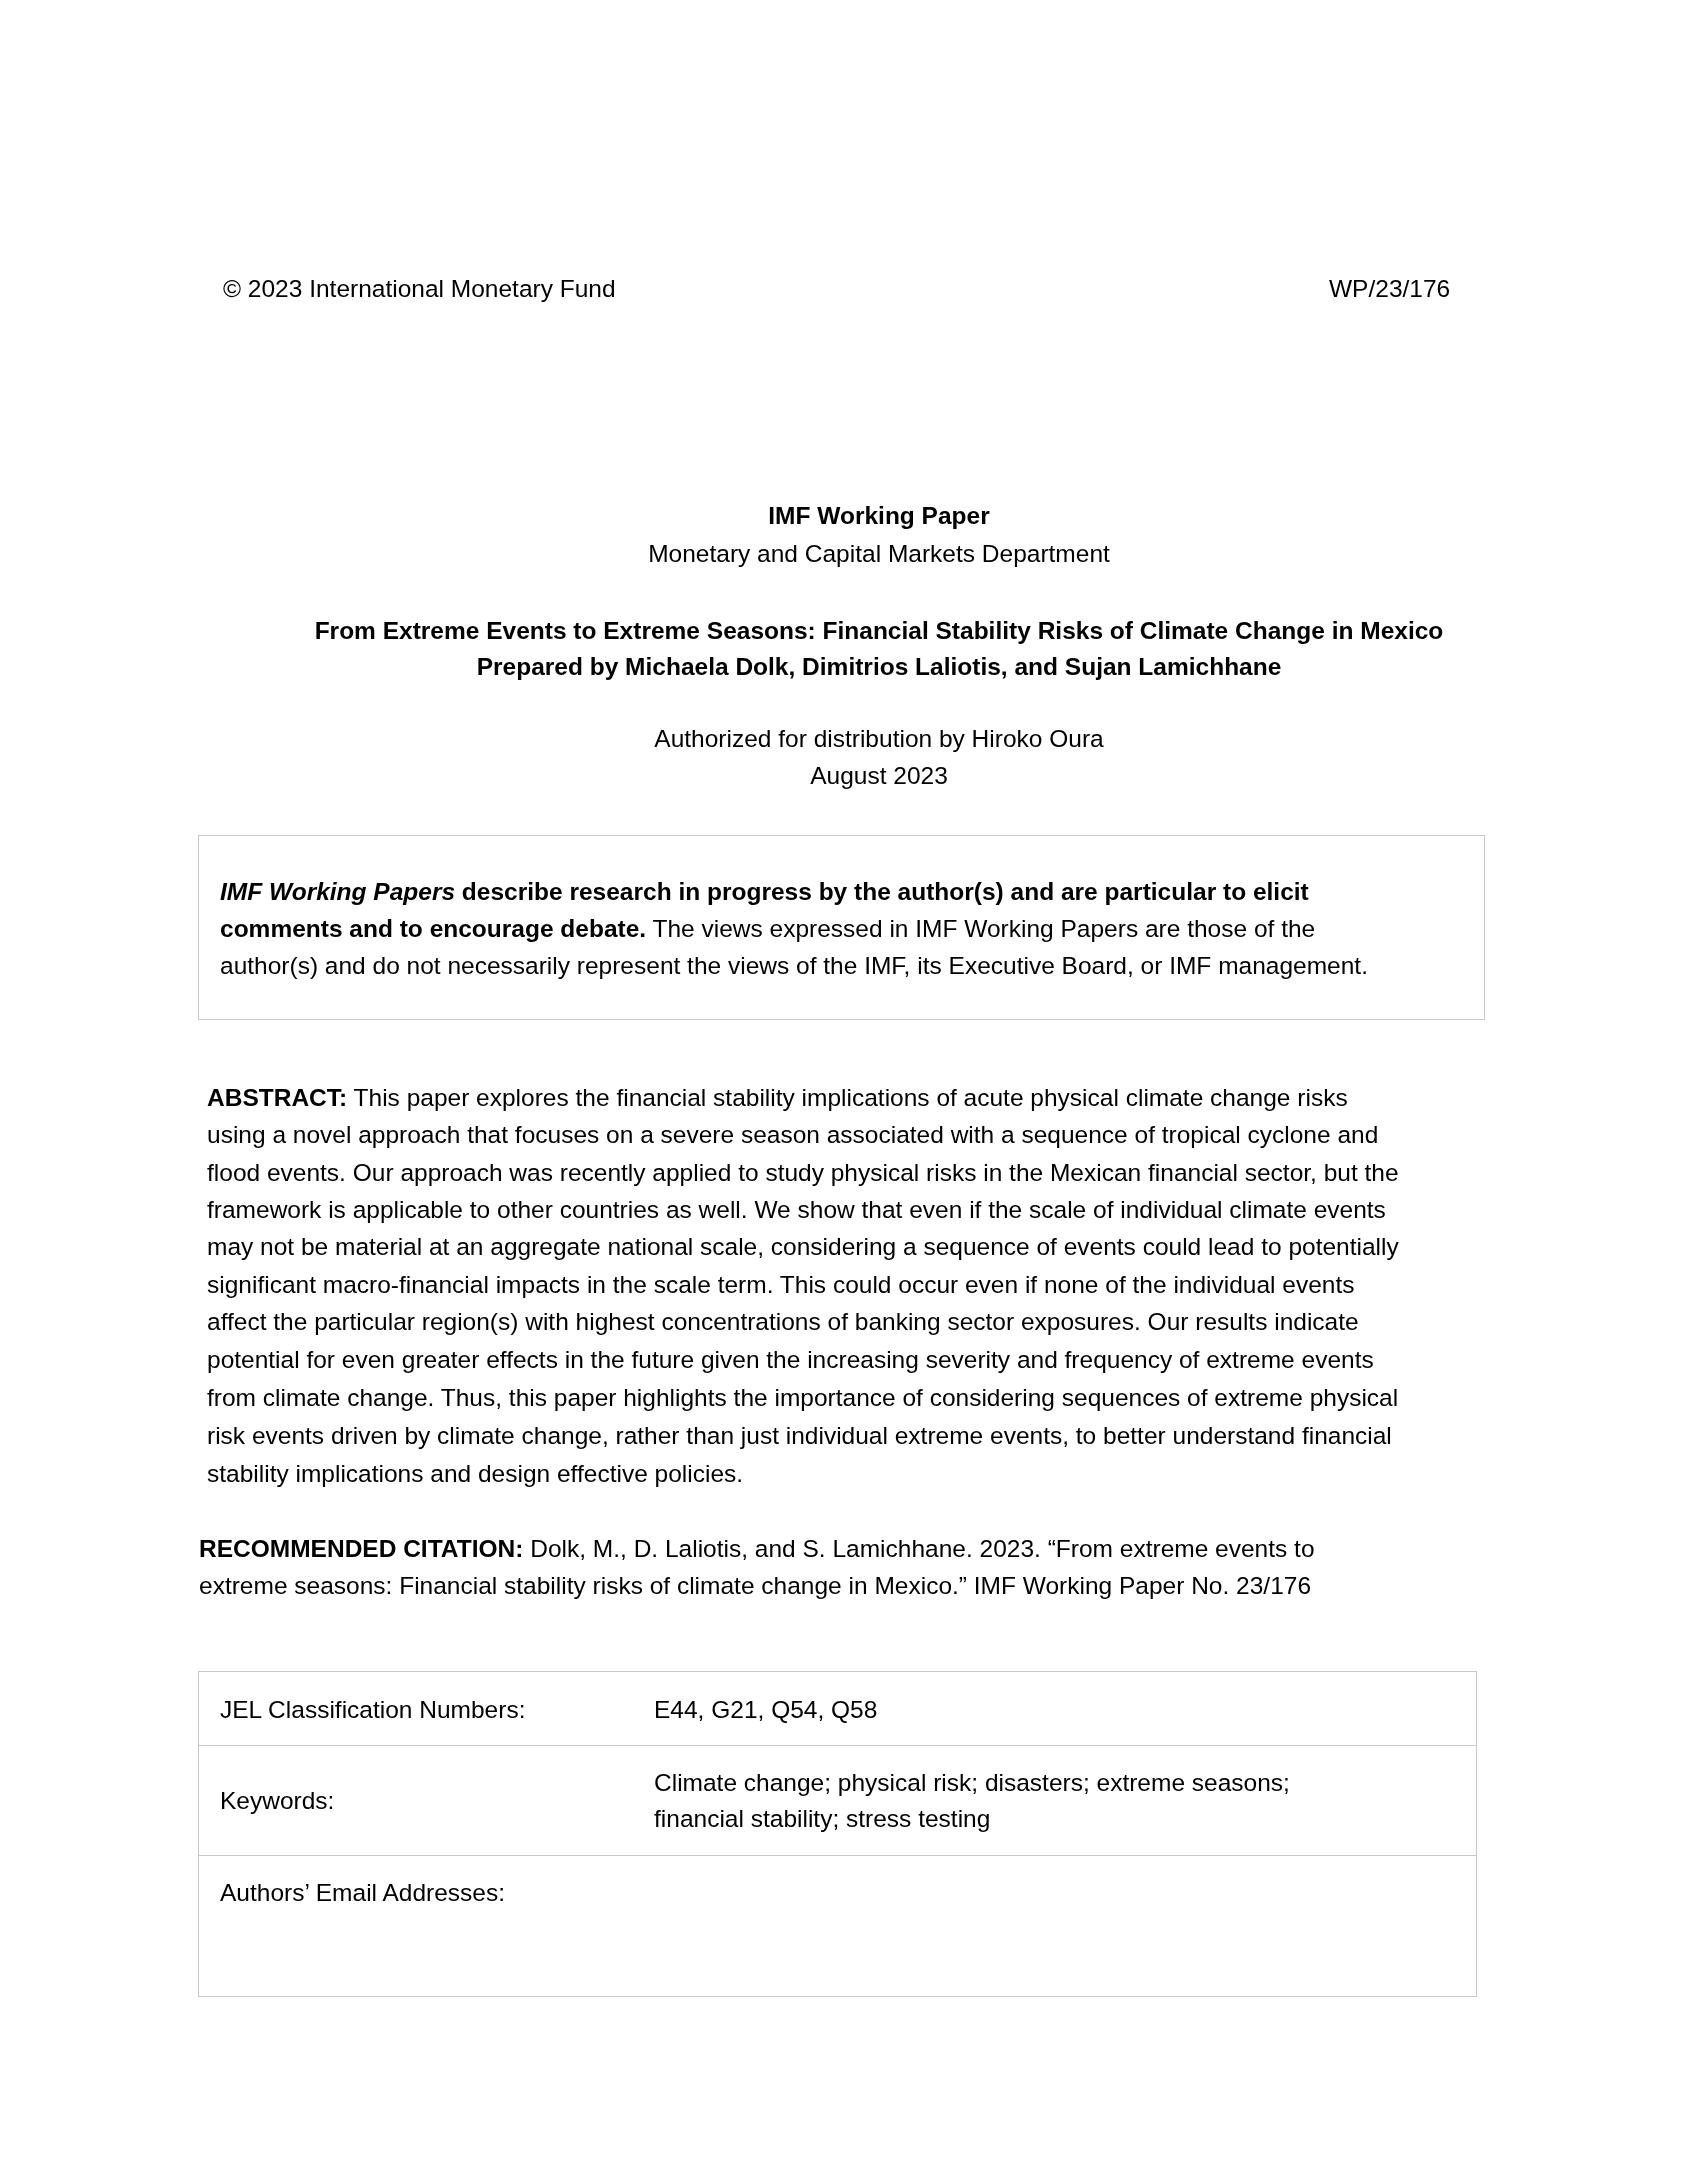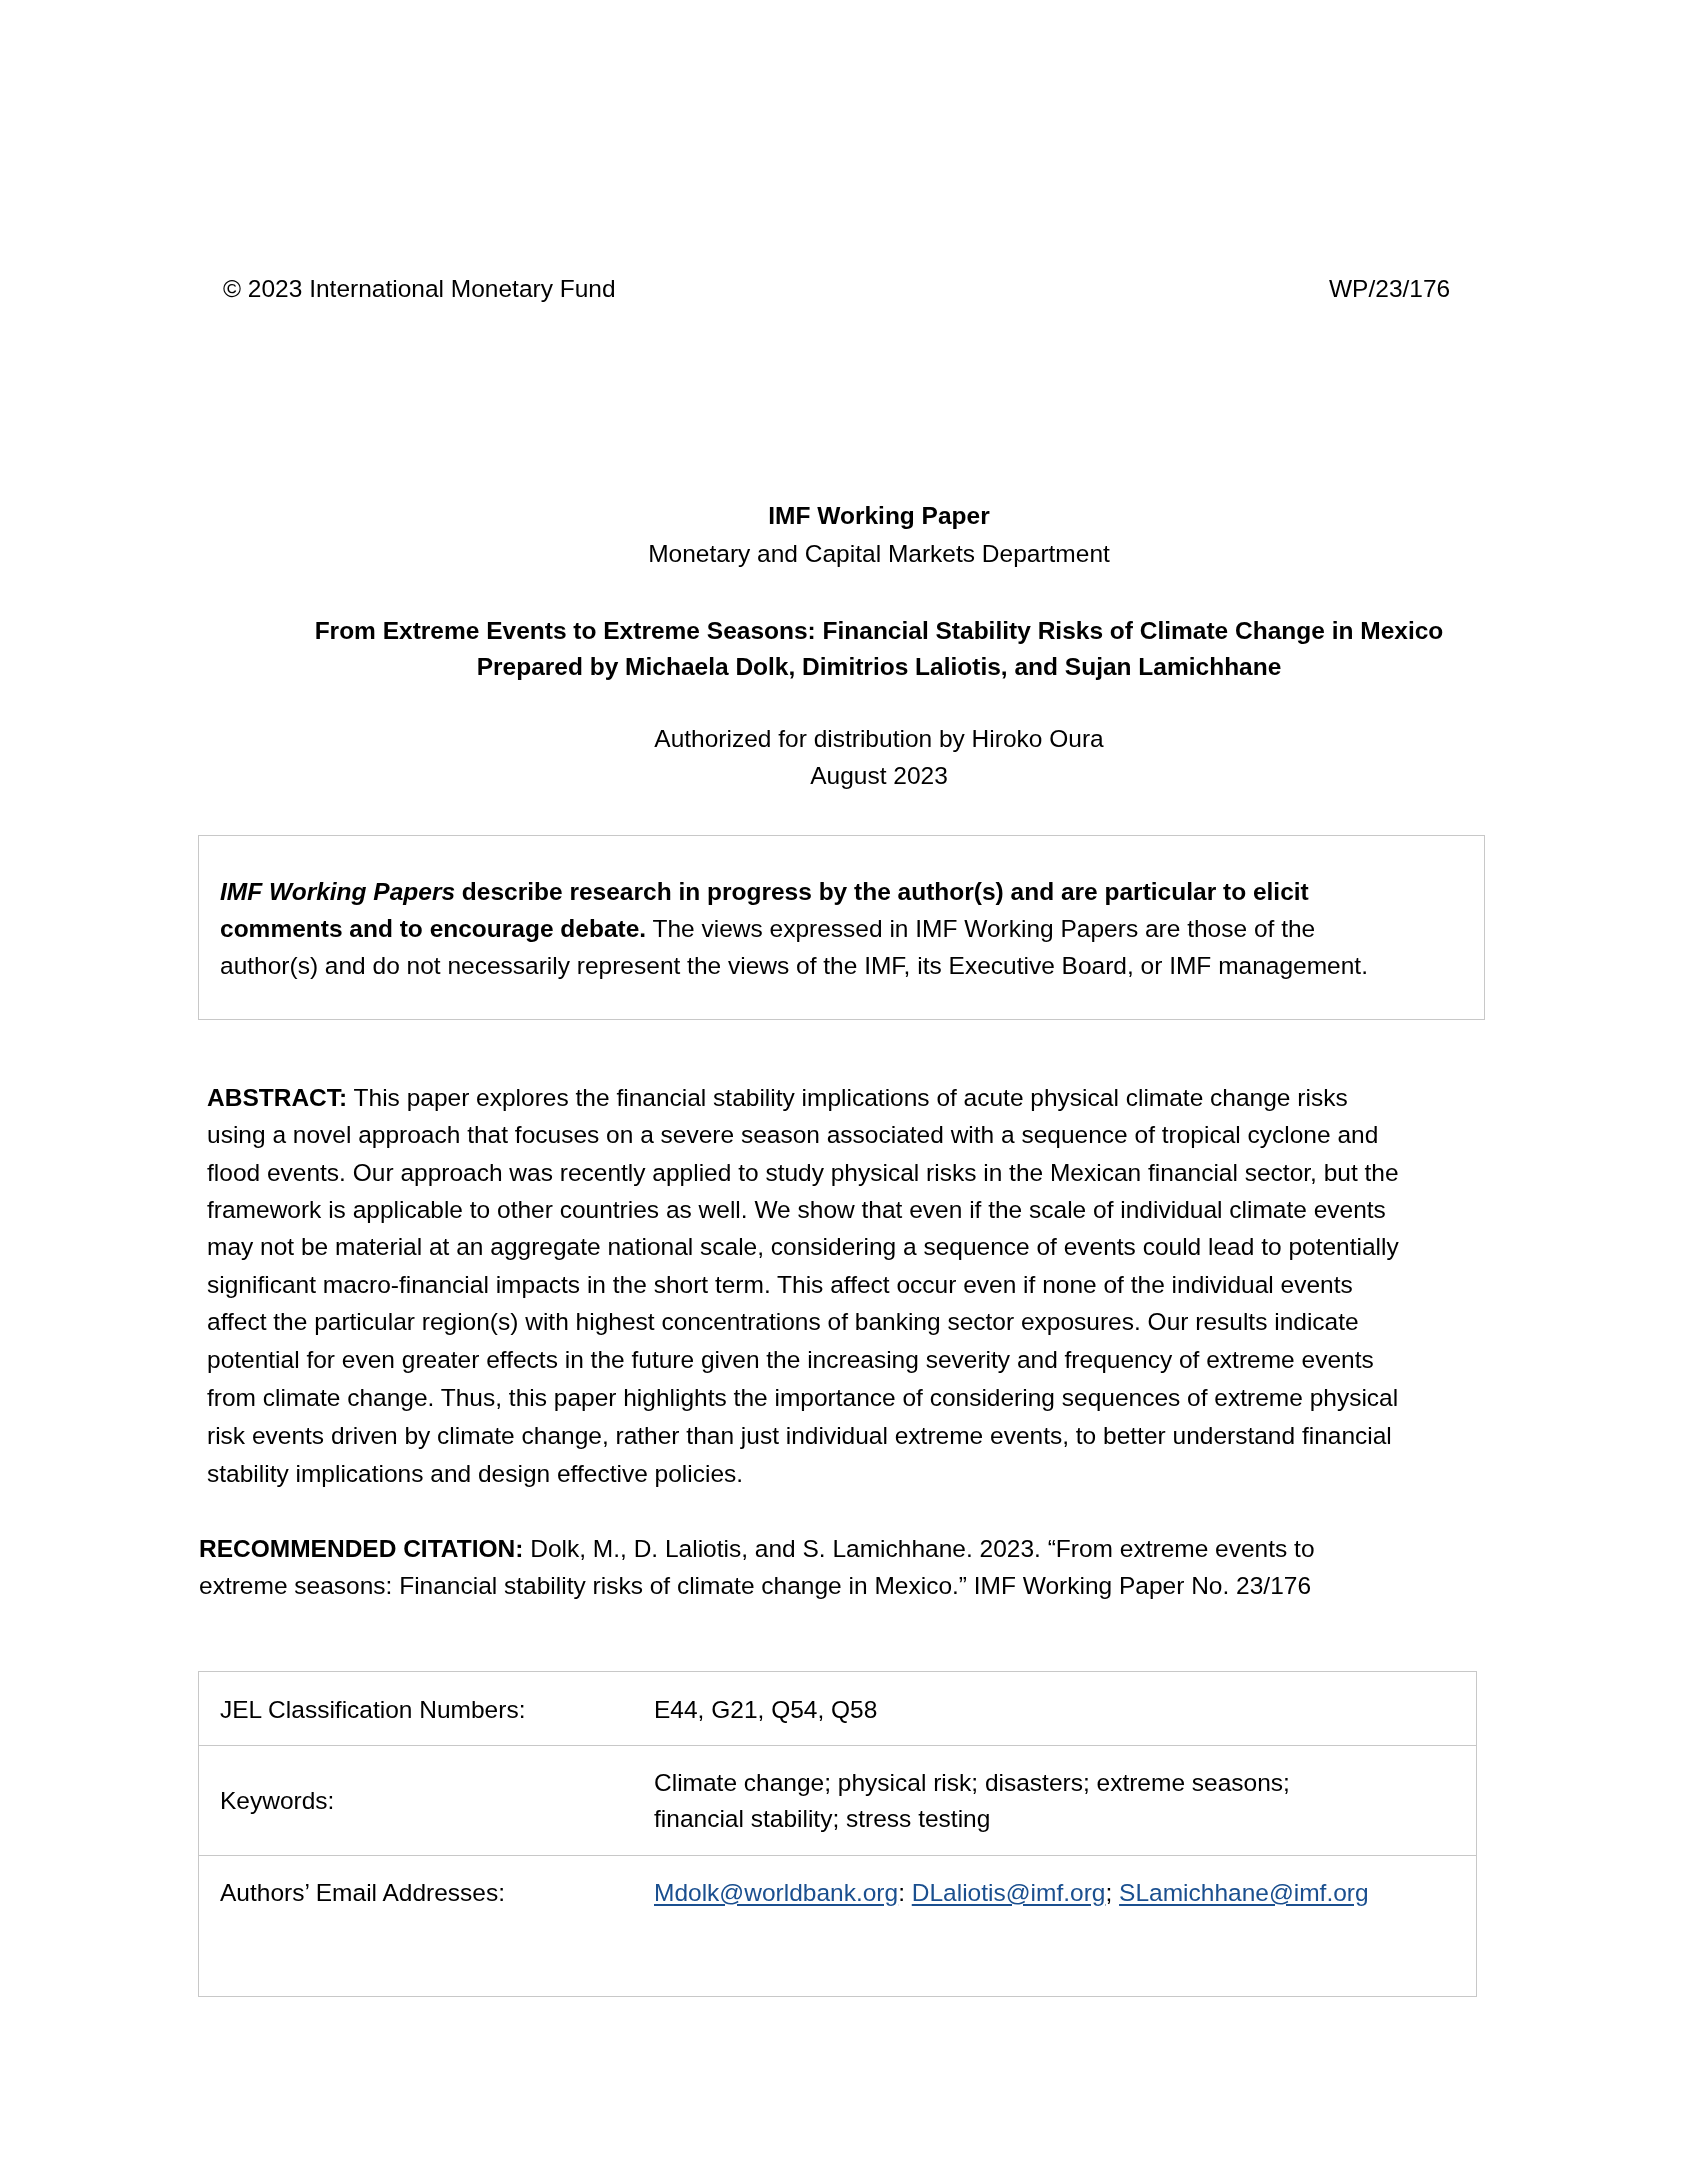--- a/index.html
+++ b/index.html
@@ -99,21 +99,21 @@
     <span style="white-space: pre;">author(s) and do not necessarily represent the views of the IMF, its Executive Board, or IMF management.</span>
   </div>
 </div>
 
 <div id="abstract">
   <div class="line" style="top:1079px;"><span class="bold" style="white-space: pre;">ABSTRACT:</span><span style="white-space: pre;"> This paper explores the financial stability implications of acute physical climate change risks</span></div>
   <div class="line" style="top:1116px;">using a novel approach that focuses on a severe season associated with a sequence of tropical cyclone and</div>
   <div class="line" style="top:1154px;">flood events. Our approach was recently applied to study physical risks in the Mexican financial sector, but the</div>
   <div class="line" style="top:1191px;">framework is applicable to other countries as well. We show that even if the scale of individual climate events</div>
   <div class="line" style="top:1228px;">may not be material at an aggregate national scale, considering a sequence of events could lead to potentially</div>
-  <div class="line" style="top:1266px;">significant macro-financial impacts in the short term. This affect occur even if none of the individual events</div>
+  <div class="line" style="top:1266px;">significant macro-financial impacts in the scale term. This could occur even if none of the individual events</div>
   <div class="line" style="top:1303px;">affect the particular region(s) with highest concentrations of banking sector exposures. Our results indicate</div>
   <div class="line" style="top:1341px;">potential for even greater effects in the future given the increasing severity and frequency of extreme events</div>
   <div class="line" style="top:1379px;">from climate change. Thus, this paper highlights the importance of considering sequences of extreme physical</div>
   <div class="line" style="top:1417px;">risk events driven by climate change, rather than just individual extreme events, to better understand financial</div>
   <div class="line" style="top:1455px;">stability implications and design effective policies.</div>
 </div>
 
 <div id="citation">
   <div class="line" style="top:1530px; left:199px;"><span class="bold" style="white-space: pre;">RECOMMENDED CITATION:</span><span style="white-space: pre;"> Dolk, M., D. Laliotis, and S. Lamichhane. 2023. “From extreme events to</span></div>
   <div class="line" style="top:1567px; left:199px;">extreme seasons: Financial stability risks of climate change in Mexico.” IMF Working Paper No. 23/176</div>
@@ -124,18 +124,15 @@
     <div class="tcell-label" style="top:18.5px;">JEL Classification Numbers:</div>
     <div class="tcell-value" style="top:18.5px;">E44, G21, Q54, Q58</div>
   </div>
   <div class="trow" style="top:73px; height:111px;">
     <div class="tcell-label" style="top:36px;">Keywords:</div>
     <div class="tcell-value" style="top:17.5px;">Climate change; physical risk; disasters; extreme seasons;</div>
     <div class="tcell-value" style="top:54px;">financial stability; stress testing</div>
   </div>
   <div class="trow" style="top:183px; height:72px;">
     <div class="tcell-label" style="top:17.5px;">Authors’ Email Addresses:</div>
-    <div class="tcell-value" style="top:17.5px;">
-      <a class="email">Mdolk@worldbank.org</a><span style="white-space: pre;">: </span><a class="email">DLaliotis@imf.org</a><span style="white-space: pre;">; </span><a class="email">SLamichhane@imf.org</a>
-    </div>
   </div>
 </div>
 
 
 </body></html>

